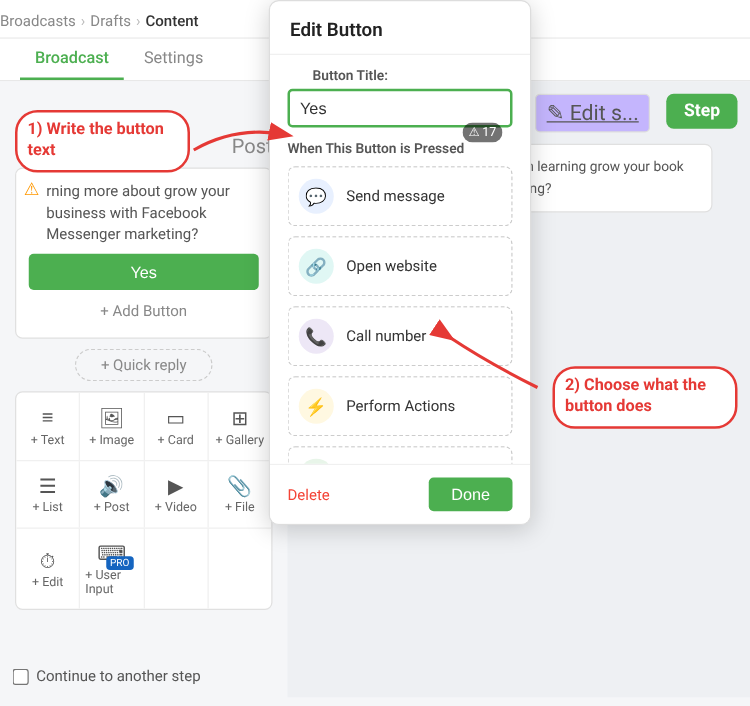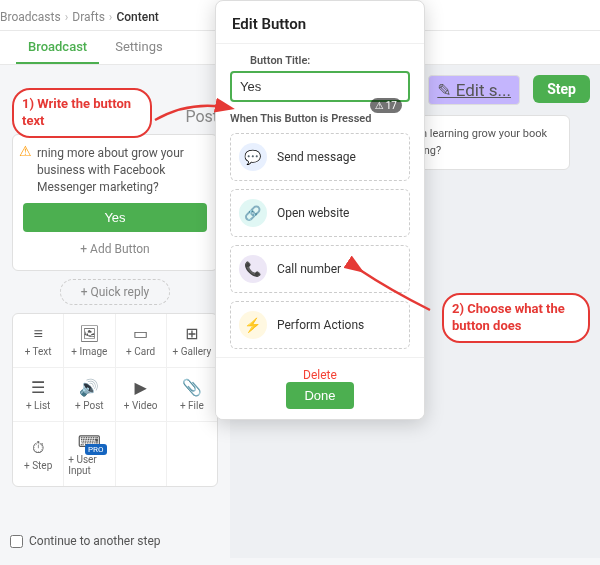--- a/index.html
+++ b/index.html
@@ -335,21 +335,20 @@
       position: absolute;
       bottom: 0;
       left: 0;
       right: 0;
       display: flex;
       justify-content: space-between;
       align-items: center;
       padding: 10px 14px;
       border-top: 1px solid #f0f0f0;
       background: #fff;
-      flex-direction: column;
     }
 
     .delete-link {
       color: #f44336;
       font-size: 12px;
       cursor: pointer;
     }
 
     .done-btn {
       background: #4CAF50;
@@ -444,21 +443,21 @@
           <span>+ Video</span>
         </div>
         <div class="toolbar-item">
           <span class="toolbar-icon">📎</span>
           <span>+ File</span>
         </div>
       </div>
       <div class="toolbar-row">
         <div class="toolbar-item">
           <span class="toolbar-icon">⏱</span>
-          <span>+ Step</span>
+          <span>+ Edit</span>
         </div>
         <div class="toolbar-item" style="position:relative;">
           <span class="toolbar-icon">⌨</span>
           <span>+ User Input</span>
           <span style="position:absolute;top:22px;right:8px;background:#1565C0;color:#fff;font-size:8px;border-radius:3px;padding:1px 3px;">PRO</span>
         </div>
         <div class="toolbar-item"></div>
         <div class="toolbar-item"></div>
       </div>
     </div>

